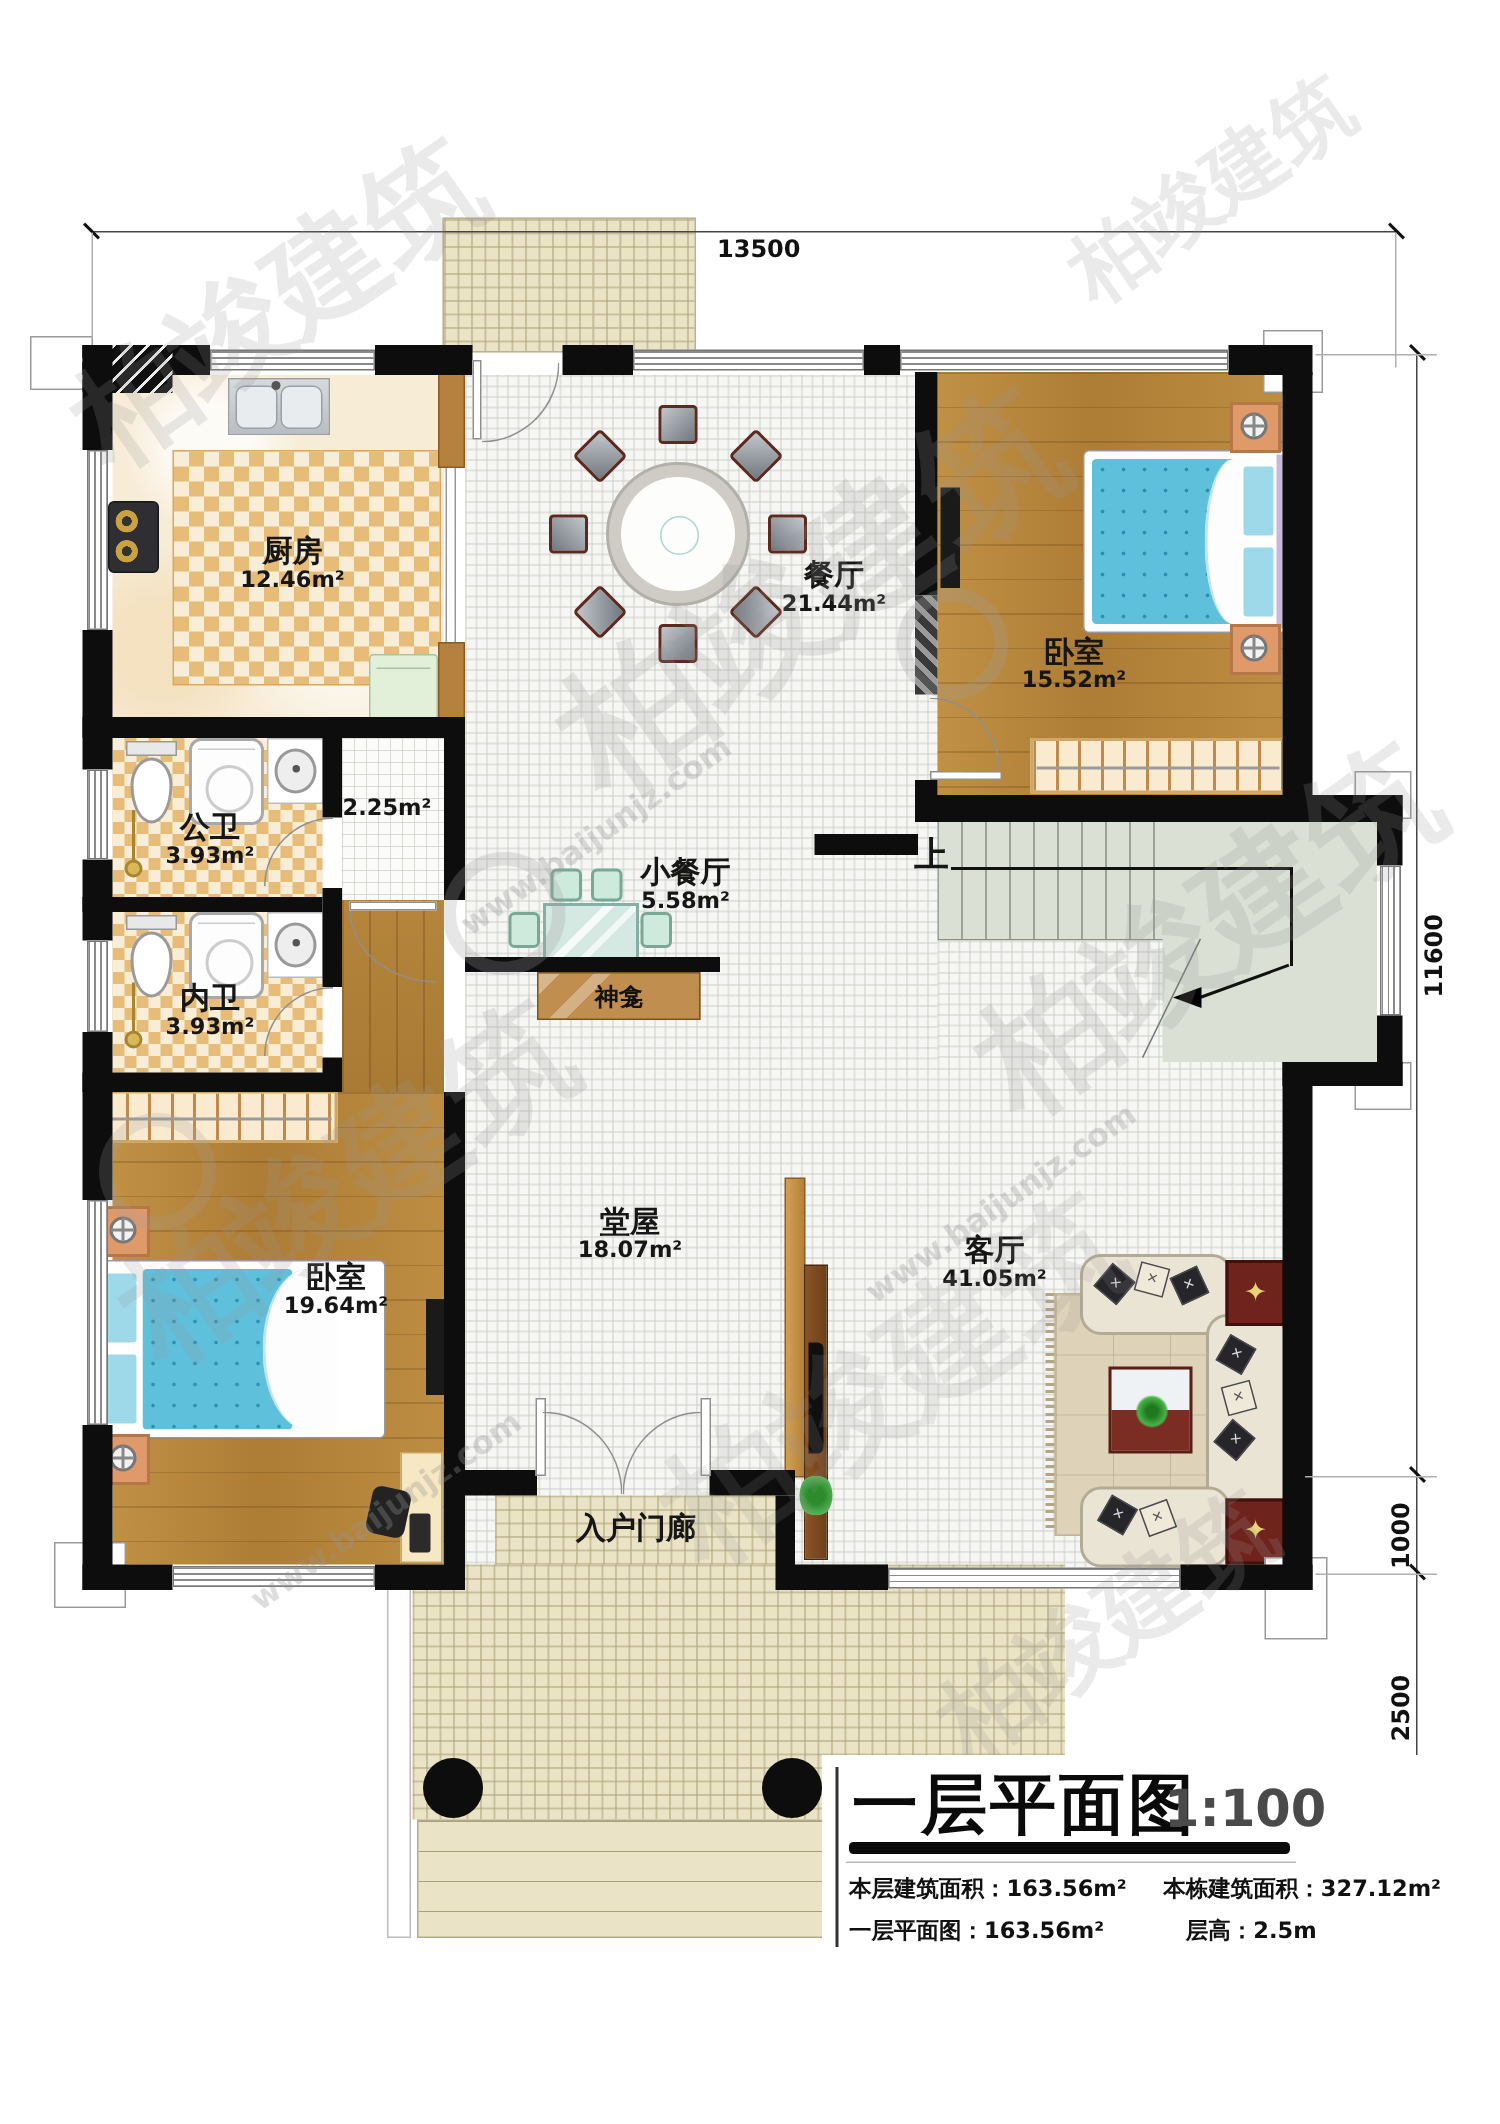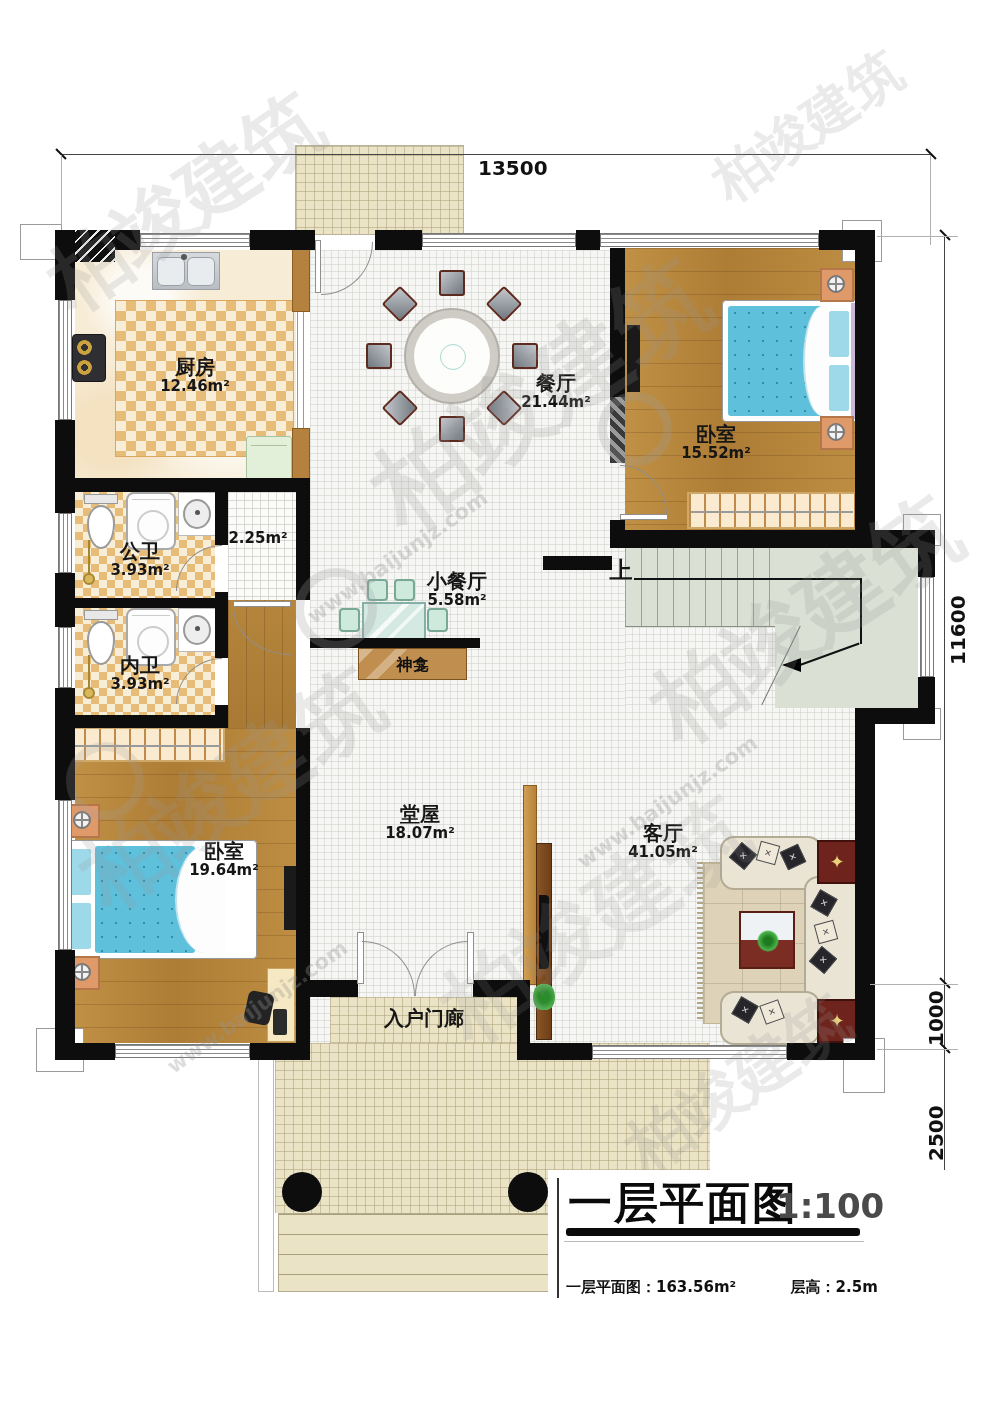--- a/index.html
+++ b/index.html
@@ -40,21 +40,21 @@
                            linear-gradient(90deg,#c09045,#ad7d36 45%,#bd8d42);}
   .wood-v{background-image:repeating-linear-gradient(90deg,rgba(70,40,5,.22) 0 1px,transparent 1px 18px),
                            linear-gradient(180deg,#b5853c,#a87a34);}
   .stairfloor{background:#dae0d4;}
   .treads{background-image:repeating-linear-gradient(90deg,#9aa396 0 1px,transparent 1px 16px);}
   .hatch-corner{background:repeating-linear-gradient(135deg,#101010 0 6px,#ececec 6px 8px);}
   .grayniche{background:repeating-linear-gradient(45deg,#3a3a3a 0 5px,#9a9a9a 5px 9px);}
   .dimline{position:absolute;background:#444;}
   .extline{position:absolute;background:#b0b0b0;}
   .tick{position:absolute;width:14px;height:2px;background:#111;transform:rotate(45deg);}
-  .dimtext{position:absolute;font-weight:bold;font-size:20px;color:#111;z-index:45;}
+  .dimtext{position:absolute;font-weight:bold;font-size:16px;color:#111;z-index:45;}
   .vdim{writing-mode:vertical-rl;transform:rotate(180deg);}
   .wm{position:absolute;font-weight:bold;color:rgba(150,150,150,.20);z-index:60;
       transform:rotate(-35deg);white-space:nowrap;pointer-events:none;}
   .wmurl{color:rgba(150,150,150,.32);font-size:21px;}
   .wmring{position:absolute;border:9px solid rgba(160,160,160,.26);border-radius:50%;z-index:60;}
   .chair{position:absolute;width:26px;height:26px;border:2px solid #5d2a1f;border-radius:3px;
          background:linear-gradient(135deg,#c3c7cc,#71777f);box-sizing:border-box;}
   .tchair{position:absolute;width:21px;height:22px;border:2px solid #79a897;border-radius:4px;
           background:#cdeadd;box-sizing:border-box;}
   .pillow{position:absolute;width:20px;height:20px;background:#26262a;border:1px solid #4a4a4e;
@@ -399,20 +399,25 @@
   <div class="wmring" style="left:295px;top:568px;width:64px;height:64px;"></div>
   <div class="wmring" style="left:598px;top:392px;width:56px;height:56px;"></div>
   <div class="wmring" style="left:66px;top:742px;width:60px;height:60px;opacity:.8;"></div>
 
   <div class="titleblock" style="left:548px;top:1170px;width:452px;height:146px;">
     <div class="abs" style="left:9px;top:8px;width:2px;height:120px;background:#333;"></div>
     <div class="abs" style="left:20px;top:4px;font-size:44px;font-weight:bold;color:#0a0a0a;letter-spacing:2px;">一层平面图</div>
     <div class="abs" style="left:228px;top:16px;font-size:34px;font-weight:bold;color:#4a4a4a;">1:100</div>
     <div class="abs" style="left:18px;top:58px;width:294px;height:8px;background:#0a0a0a;border-radius:3px;"></div>
     <div class="abs" style="left:16px;top:71px;width:300px;height:1px;background:#bbb;"></div>
+    <div class="abs" style="left:18px;top:80px;font-size:15px;font-weight:bold;color:#111;white-space:nowrap;">
+      <span>本层建筑面积：</span><span>163.56m²</span>
+      <span style="display:inline-block;width:14px;"></span>
+      <span>本栋建筑面积：</span><span>327.12m²</span>
+    </div>
     <div class="abs" style="left:18px;top:108px;font-size:15px;font-weight:bold;color:#111;white-space:nowrap;">
       <span>一层平面图：</span><span>163.56m²</span>
       <span style="display:inline-block;width:44px;"></span>
       <span>层高：</span><span>2.5m</span>
     </div>
   </div>
 
 </div>
 
 </body></html>

